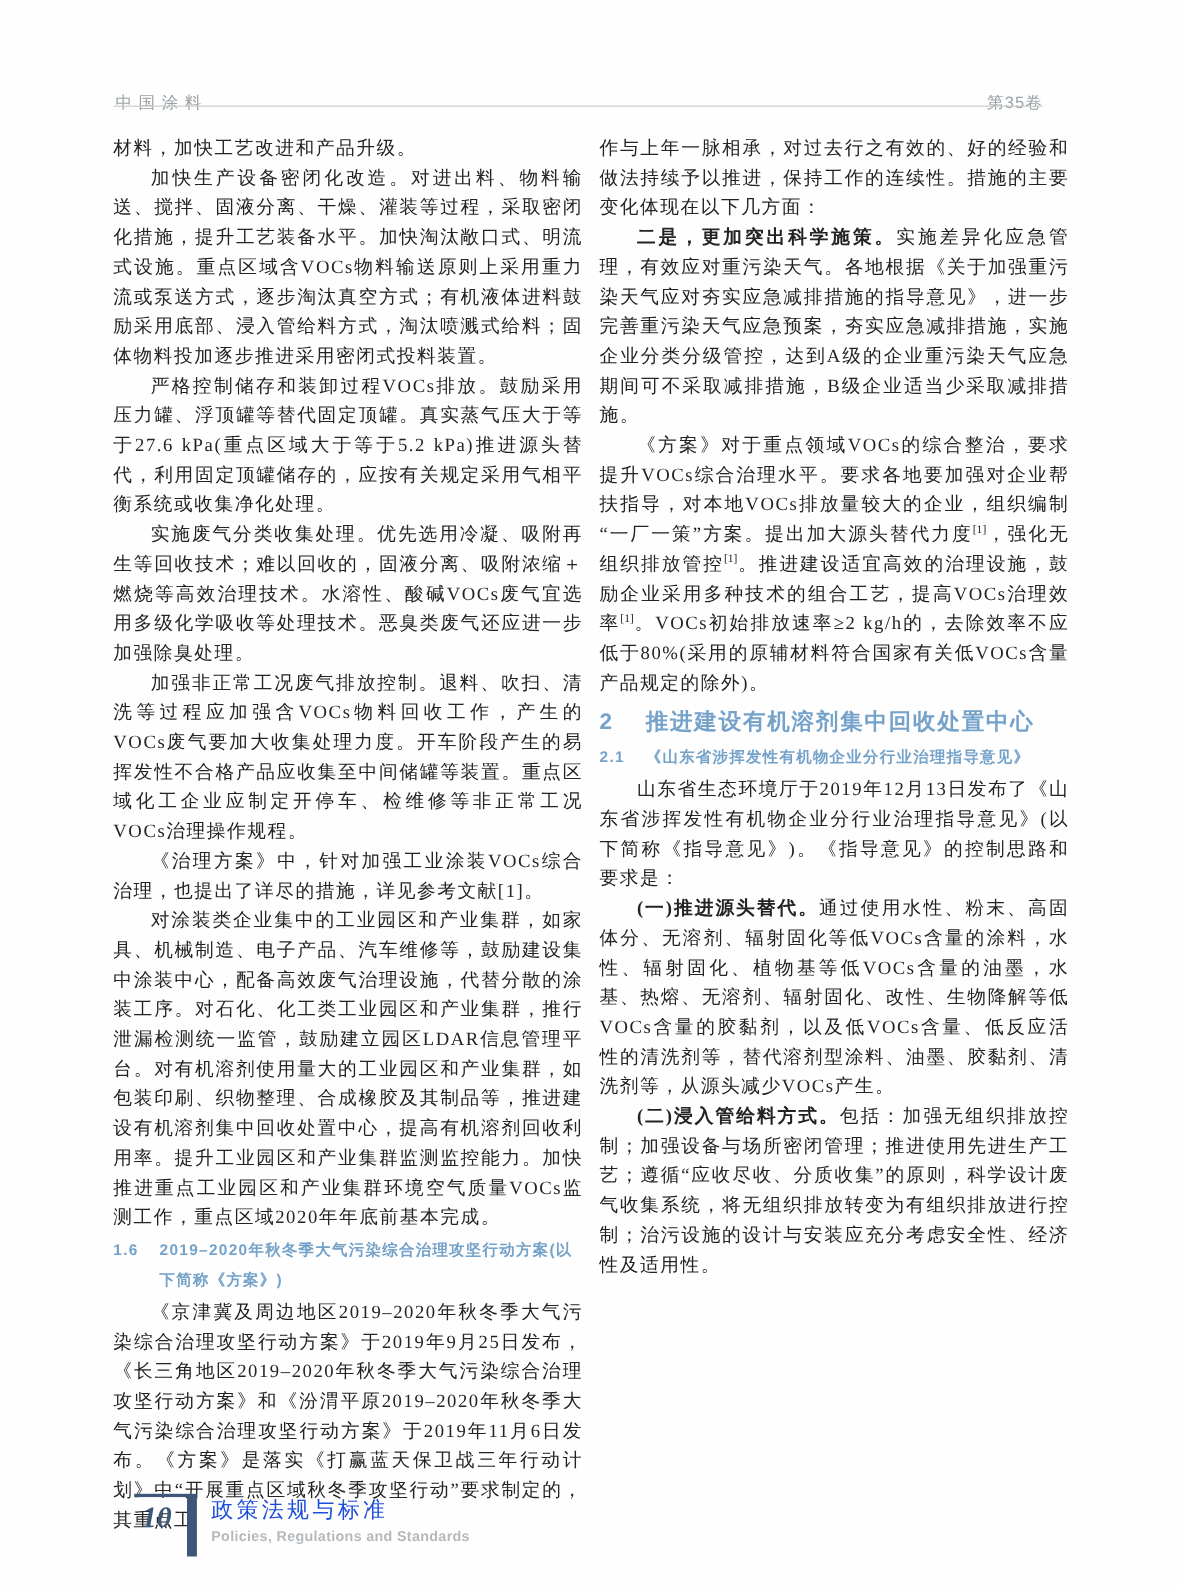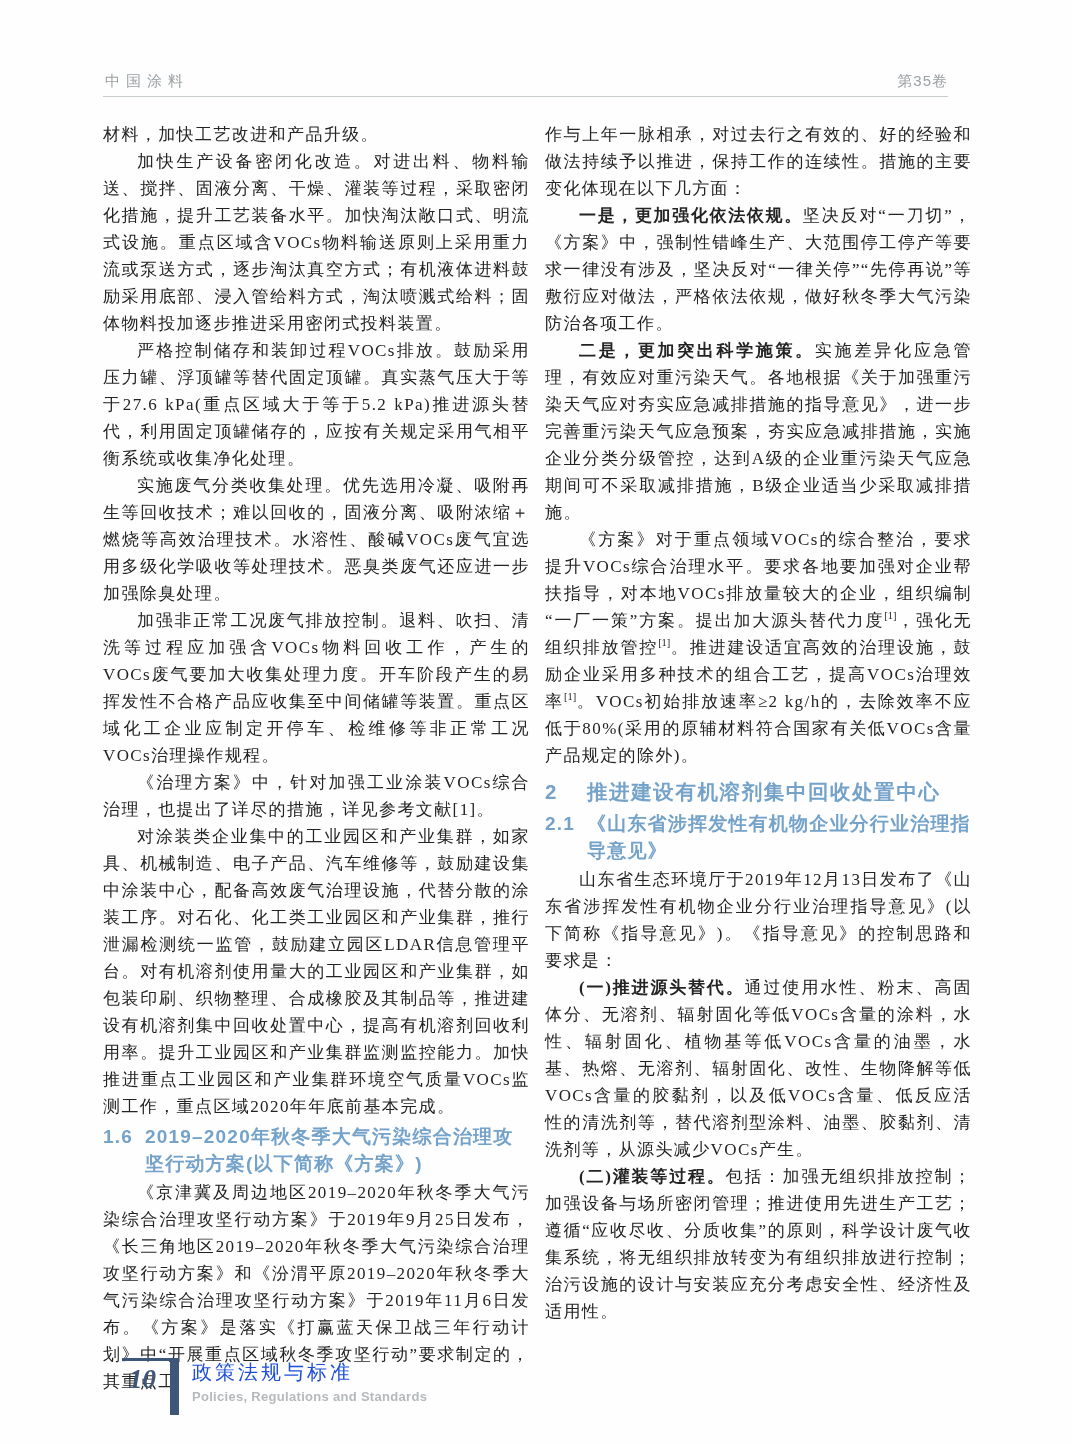--- a/index.html
+++ b/index.html
@@ -2,21 +2,21 @@
 <html lang="zh" style="--accent: #74a2c9; --navy: #3e5677; --header-gray: #9aa0a4;"><head>
 <meta charset="utf-8">
 <style>
   html,body { margin:0; padding:0; background:#ffffff; }
   .page {
     position:relative; width:1072px; height:1444px; background:#fefefe;
     overflow:hidden; font-family:"Liberation Serif","DejaVu Serif",serif;
   }
   
   .header {
-    position:absolute; left:105px; right:124px; top:72px;
+    position:absolute; left:105px; right:124px; top:84px;
     display:flex; justify-content:space-between; align-items:flex-end;
     font-family:"Liberation Sans","DejaVu Sans",sans-serif;
     color:var(--header-gray,#9aa0a4); font-size:15px;
   }
   .journal-name { letter-spacing:6px; }
   .volume-label { letter-spacing:1px; }
   .header-rule {
     position:absolute; left:103px; right:124px; top:96px; height:1px;
     background:#c6cbce;
   }
@@ -33,21 +33,21 @@
   p.para.indent { text-indent:2em; }
   .lead { font-weight:bold; letter-spacing:1.2px; }
   sup { font-size:10.5px; letter-spacing:0; line-height:0; }
   
   .heading {
     display:flex; color:var(--accent,#74a2c9);
     font-family:"Liberation Sans","DejaVu Sans",sans-serif; font-weight:600;
   }
   .heading .h-num { flex:none; }
   .heading .h-text { flex:1; }
-  .heading.sub { font-size:19px; line-height:27px; margin:3px 0 2px; letter-spacing:1.2px; }
+  .heading.sub { font-size:14px; line-height:27px; margin:3px 0 2px; letter-spacing:1.2px; }
   .heading.sub .h-num { width:42px; }
   .heading.section { font-size:20.5px; line-height:30px; margin:8px 0 3px; letter-spacing:1.6px; }
   .heading.section .h-num { width:42px; }
   
   .footer { position:absolute; left:122px; top:1358px; display:flex; align-items:stretch; }
   .pagenum-wrap {
     border-top:3px solid var(--navy,#3e5677);
     padding:2px 14px 0 7px;
   }
   .pagenum {
@@ -81,34 +81,33 @@
         <p class="para indent">《治理方案》中，针对加强工业涂装VOCs综合治理，也提出了详尽的措施，详见参考文献[1]。</p>
         <p class="para indent">对涂装类企业集中的工业园区和产业集群，如家具、机械制造、电子产品、汽车维修等，鼓励建设集中涂装中心，配备高效废气治理设施，代替分散的涂装工序。对石化、化工类工业园区和产业集群，推行泄漏检测统一监管，鼓励建立园区LDAR信息管理平台。对有机溶剂使用量大的工业园区和产业集群，如包装印刷、织物整理、合成橡胶及其制品等，推进建设有机溶剂集中回收处置中心，提高有机溶剂回收利用率。提升工业园区和产业集群监测监控能力。加快推进重点工业园区和产业集群环境空气质量VOCs监测工作，重点区域2020年年底前基本完成。</p>
         <div class="heading sub">
           <span class="h-num">1.6</span>
           <span class="h-text">2019–2020年秋冬季大气污染综合治理攻坚行动方案(以下简称《方案》)</span>
         </div>
         <p class="para indent">《京津冀及周边地区2019–2020年秋冬季大气污染综合治理攻坚行动方案》于2019年9月25日发布，《长三角地区2019–2020年秋冬季大气污染综合治理攻坚行动方案》和《汾渭平原2019–2020年秋冬季大气污染综合治理攻坚行动方案》于2019年11月6日发布。《方案》是落实《打赢蓝天保卫战三年行动计划》中“开展重点区域秋冬季攻坚行动”要求制定的，其重点工</p>
       </div>
     <div class="col" id="col-right">
         <p class="para">作与上年一脉相承，对过去行之有效的、好的经验和做法持续予以推进，保持工作的连续性。措施的主要变化体现在以下几方面：</p>
-        <p class="para indent"><b class="lead">一是，更加强化依法依规。</b>坚决反对“一刀切”，《方案》中，强制性错峰生产、大范围停工停产等要求一律没有涉及，坚决反对“一律关停”“先停再说”等敷衍应对做法，严格依法依规，做好秋冬季大气污染防治各项工作。</p>
         <p class="para indent"><b class="lead">二是，更加突出科学施策。</b>实施差异化应急管理，有效应对重污染天气。各地根据《关于加强重污染天气应对夯实应急减排措施的指导意见》，进一步完善重污染天气应急预案，夯实应急减排措施，实施企业分类分级管控，达到A级的企业重污染天气应急期间可不采取减排措施，B级企业适当少采取减排措施。</p>
         <p class="para indent">《方案》对于重点领域VOCs的综合整治，要求提升VOCs综合治理水平。要求各地要加强对企业帮扶指导，对本地VOCs排放量较大的企业，组织编制“一厂一策”方案。提出加大源头替代力度<sup>[1]</sup>，强化无组织排放管控<sup>[1]</sup>。推进建设适宜高效的治理设施，鼓励企业采用多种技术的组合工艺，提高VOCs治理效率<sup>[1]</sup>。VOCs初始排放速率≥2 kg/h的，去除效率不应低于80%(采用的原辅材料符合国家有关低VOCs含量产品规定的除外)。</p>
         <div class="heading section">
           <span class="h-num">2</span>
           <span class="h-text">推进建设有机溶剂集中回收处置中心</span>
         </div>
         <div class="heading sub">
           <span class="h-num">2.1</span>
           <span class="h-text">《山东省涉挥发性有机物企业分行业治理指导意见》</span>
         </div>
         <p class="para indent">山东省生态环境厅于2019年12月13日发布了《山东省涉挥发性有机物企业分行业治理指导意见》(以下简称《指导意见》)。《指导意见》的控制思路和要求是：</p>
         <p class="para indent"><b class="lead">(一)推进源头替代。</b>通过使用水性、粉末、高固体分、无溶剂、辐射固化等低VOCs含量的涂料，水性、辐射固化、植物基等低VOCs含量的油墨，水基、热熔、无溶剂、辐射固化、改性、生物降解等低VOCs含量的胶黏剂，以及低VOCs含量、低反应活性的清洗剂等，替代溶剂型涂料、油墨、胶黏剂、清洗剂等，从源头减少VOCs产生。</p>
-        <p class="para indent"><b class="lead">(二)灌装等过程。</b>包括：加强无组织排放控制；加强设备与场所密闭管理；推进使用先进生产工艺；遵循“应收尽收、分质收集”的原则，科学设计废气收集系统，将无组织排放转变为有组织排放进行控制；治污设施的设计与安装应充分考虑安全性、经济性及适用性。</p>
+        <p class="para indent"><b class="lead">(二)浸入管给料方式。</b>包括：加强无组织排放控制；加强设备与场所密闭管理；推进使用先进生产工艺；遵循“应收尽收、分质收集”的原则，科学设计废气收集系统，将无组织排放转变为有组织排放进行控制；治污设施的设计与安装应充分考虑安全性、经济性及适用性。</p>
       </div>
   </div>
 
   <div class="footer">
     <div class="pagenum-wrap">
       <span class="pagenum">10</span>
     </div>
     <div class="vbar"></div>
     <div class="footer-titles">
       <div class="ft-cn">政策法规与标准</div>

